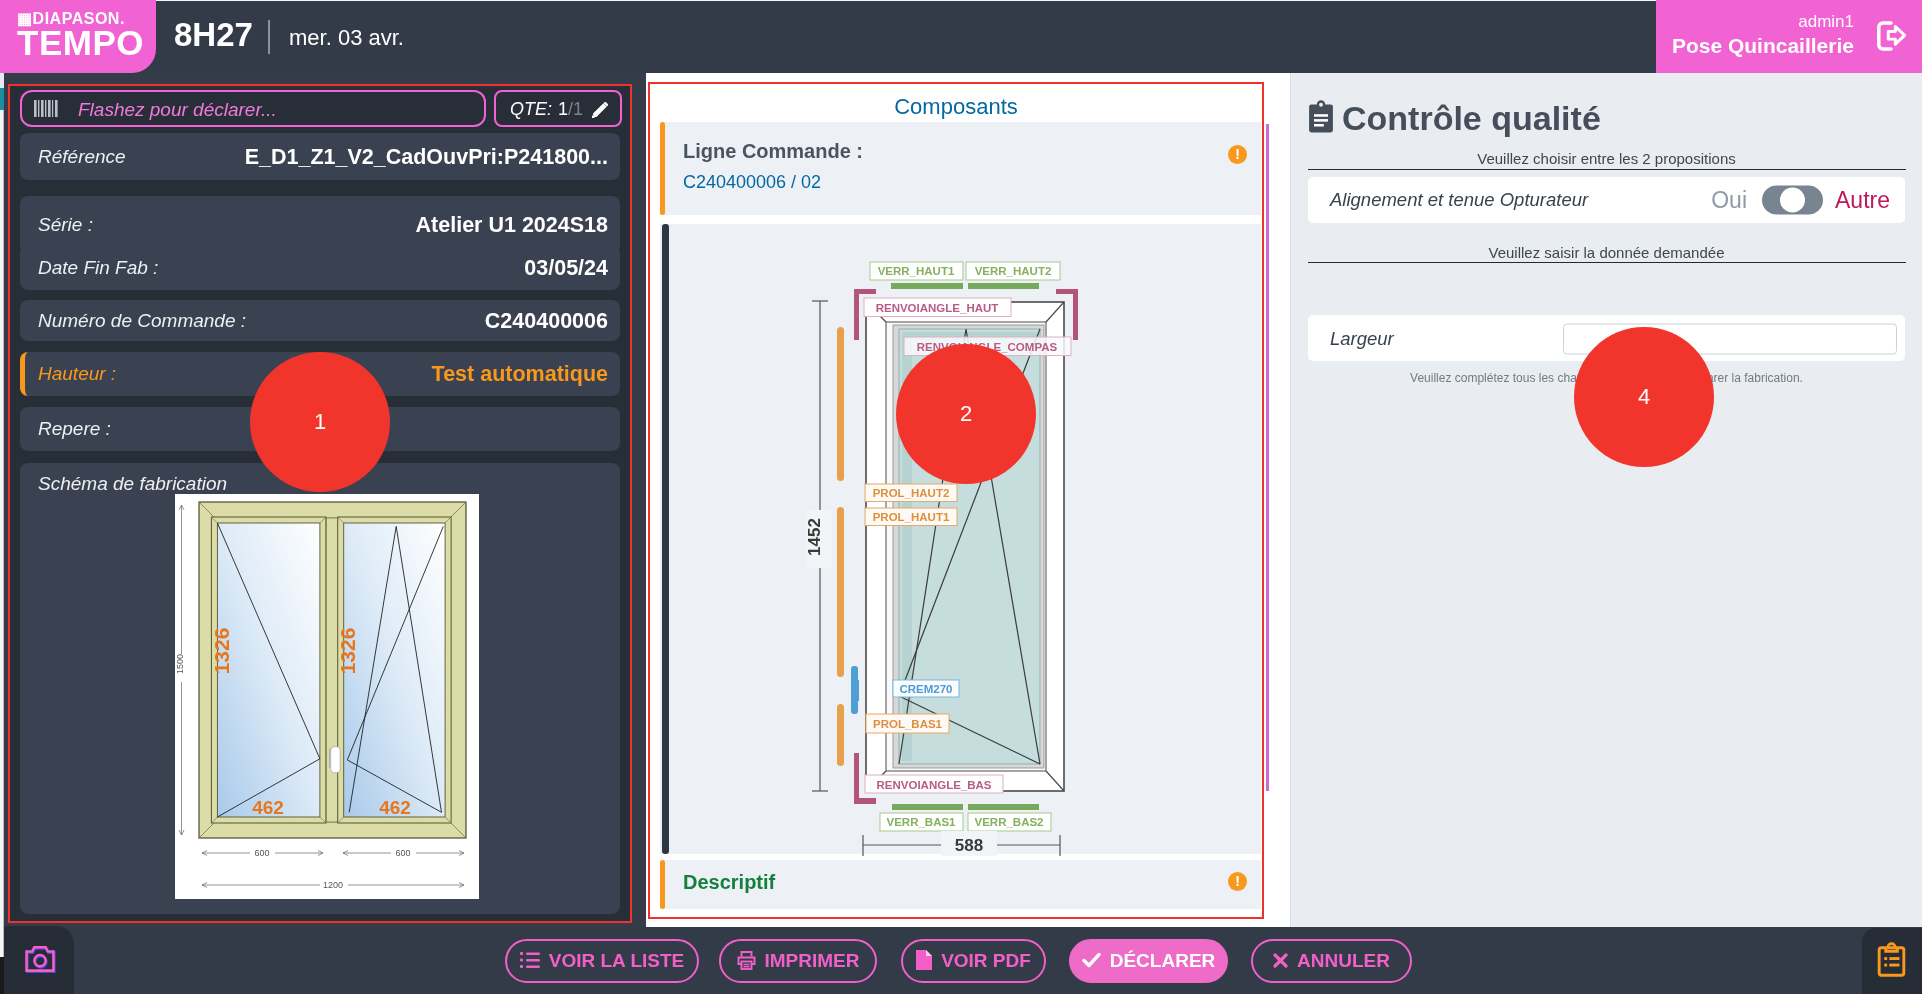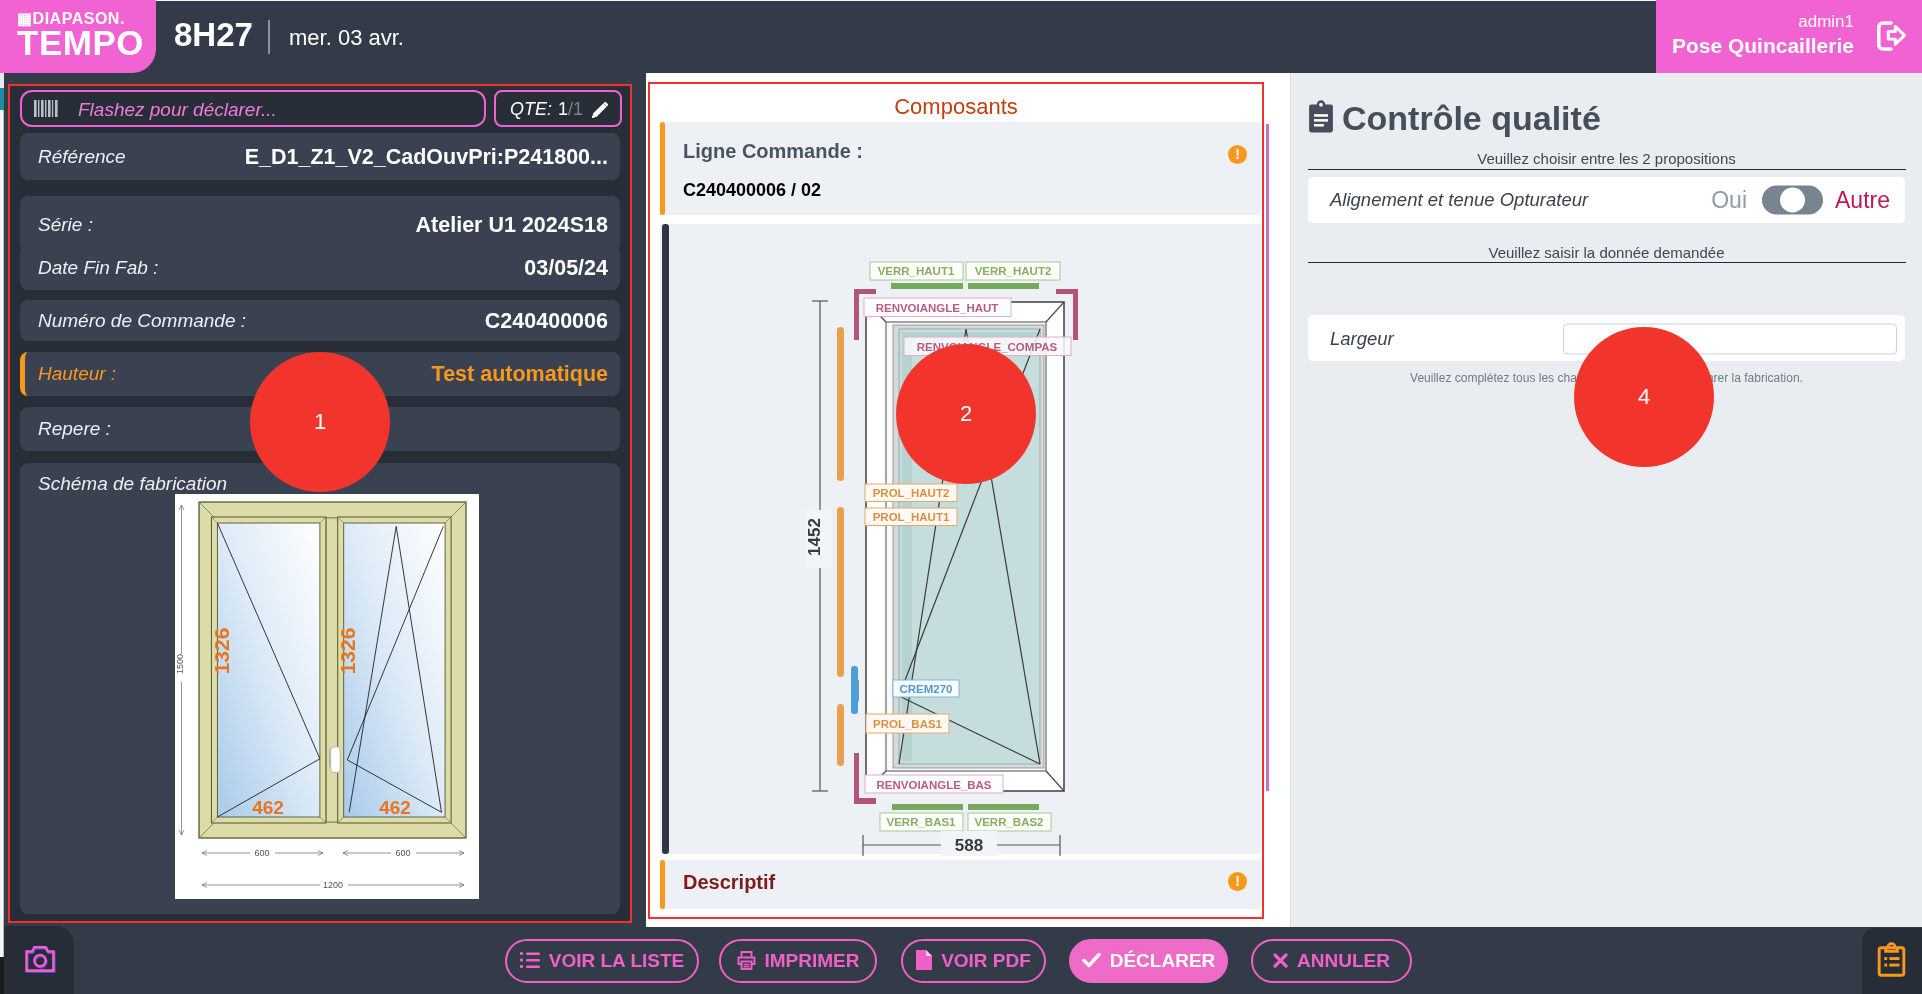--- a/index.html
+++ b/index.html
@@ -232,25 +232,25 @@
       <rect x="145" y="385" width="28" height="11" fill="#fff"></rect>
       <text x="158" y="394" text-anchor="middle" fill="#555">1200</text>
       <rect x="1" y="160" width="11" height="28" fill="#fff"></rect>
       <text x="10" y="176" transform="rotate(-90 6 174)" text-anchor="middle" fill="#555">1500</text>
     </g>
   </svg>
   </div>
 </div>
 
 <div id="midpanel">
-  <div style="position:absolute; top:10px; width:100%; text-align:center; font-size:22px; color:#c2410c;">Composants</div>
+  <div style="position:absolute; top:10px; width:100%; text-align:center; font-size:22px; color:#0369a1;">Composants</div>
   <div class="msec" style="top:38px; height:93px;">
     <div class="bar" style="background:#F8981D;"></div>
     <div style="position:absolute; left:23px; top:18px; font-size:20px; font-weight:bold; color:#4A5460;">Ligne Commande :</div>
-    <div style="position:absolute; left:23px; top:50px; font-size:18px; font-weight:bold; color:#000000;margin-top:8px;">C240400006 / 02</div>
+    <div style="position:absolute; left:23px; top:50px; font-size:18px; font-weight:normal; color:#0369a1;">C240400006 / 02</div>
     <div class="warnc" style="top:23px;">!</div>
   </div>
   <div class="msec" style="top:140px; height:630px;">
     <div class="bar" style="background:#2E3644; left:2px; width:7px;"></div>
   </div>
   <div id="middiag" style="position:absolute; left:10px; top:140px; width:601px; height:632px;">
   <svg width="599" height="632" viewBox="0 0 599 632" style="position:absolute;left:0;top:0;" font-family="Liberation Sans, sans-serif">
 
     <line x1="160" y1="77" x2="160" y2="567" stroke="#555" stroke-width="1.2"></line>
     <line x1="152" y1="77" x2="168" y2="77" stroke="#555" stroke-width="1.2"></line>
@@ -323,21 +323,21 @@
     <line x1="203" y1="611" x2="203" y2="632" stroke="#555" stroke-width="1.2"></line>
     <line x1="400" y1="611" x2="400" y2="632" stroke="#555" stroke-width="1.2"></line>
     <line x1="203" y1="621" x2="281" y2="621" stroke="#555" stroke-width="1.2"></line>
     <line x1="337" y1="621" x2="400" y2="621" stroke="#555" stroke-width="1.2"></line>
     <rect x="281" y="607" width="56" height="25" fill="#F2F5F8"></rect>
     <text x="309" y="627" font-size="17" font-weight="bold" fill="#3a3a3a" text-anchor="middle">588</text>
   </svg>
   </div>
   <div class="msec" style="top:776px; height:49px;">
     <div class="bar" style="background:#F8981D;"></div>
-    <div style="position:absolute; left:23px; top:11px; font-size:20px; font-weight:bold; color:#7f1d1d;">Descriptif</div>
+    <div style="position:absolute; left:23px; top:11px; font-size:20px; font-weight:bold; color:#15803d;">Descriptif</div>
     <div class="warnc" style="top:12px;">!</div>
   </div>
 </div>
 <div id="scrollthumb"></div>
 
 <div id="bottombar">
   <div id="camsq">
     <svg style="position:absolute; left:19px; top:19px;" width="34" height="30" viewBox="0 0 24 21">
       <g fill="none" stroke="#4a45d8" stroke-width="1.8" transform="translate(0.6,0.8)">
         <path d="M2.5 4.5 h4 l1.5-3 h8 l1.5 3 h4 v13.5 h-19 z"></path>

